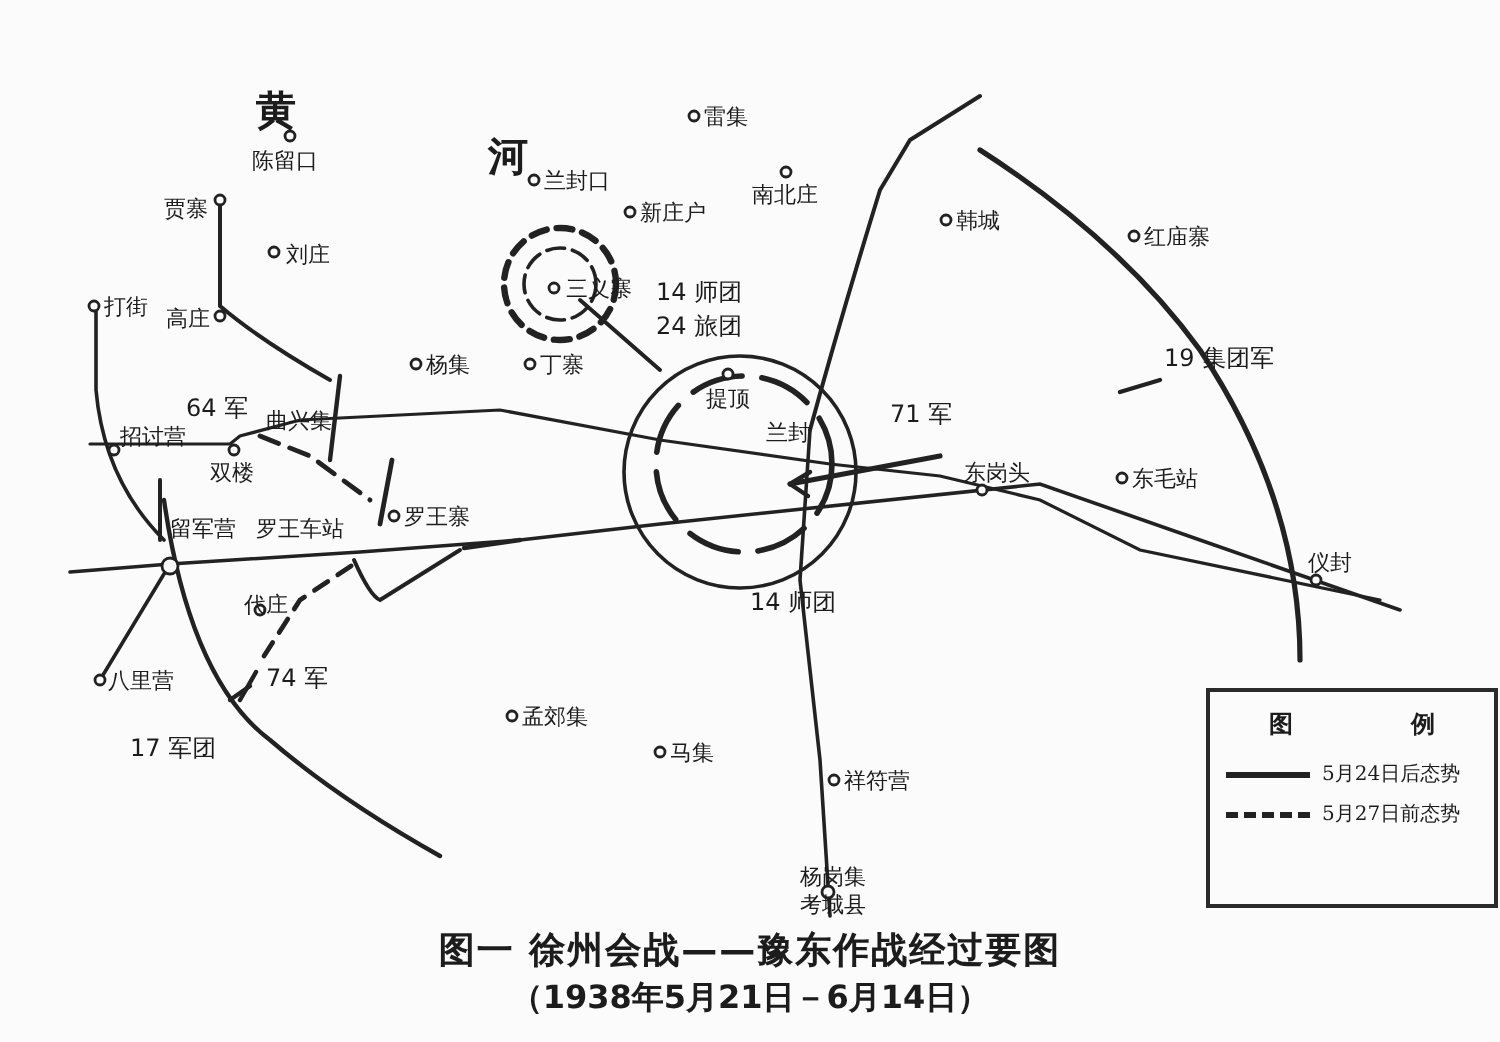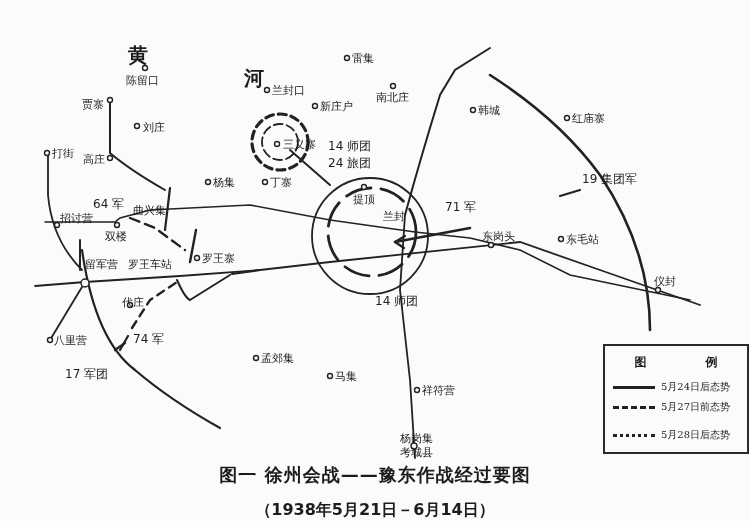--- a/index.html
+++ b/index.html
@@ -9,21 +9,21 @@
   .unit { font-family:"DejaVu Sans", sans-serif; font-size:12px; fill:#1c1c1c; }
   .river { font-family:"DejaVu Serif", serif; font-size:20px; font-weight:bold; fill:#1c1c1c; }
   .legend-box { position:absolute; left:603px; top:344px; width:142px; height:106px; border:2px solid #2a2a2a; background:#fbfbfb; }
   .legend-title { position:absolute; top:8px; left:0; width:100%; display:flex; justify-content:space-around; font-family:"DejaVu Serif", serif; font-weight:bold; font-size:12px; color:#1c1c1c; }
   .legend-row { position:absolute; left:8px; display:flex; align-items:center; font-family:"DejaVu Serif", serif; font-size:10px; color:#1c1c1c; }
   .legend-row .ln { width:42px; height:0; margin-right:6px; border-top:3px solid #222; }
   .legend-row .ln.d1 { border-top:3px dashed #222; }
   .legend-row .ln.d2 { border-top:3px dotted #222; }
   .caption { position:absolute; left:0; width:750px; text-align:center; color:#1c1c1c; font-family:"DejaVu Sans", sans-serif; font-weight:bold; }
   .cap1 { top:463px; font-size:18px; letter-spacing:1px; }
-  .cap2 { top:500px; font-size:16px; }
+  .cap2 { top:489px; font-size:16px; }
 </style>
 </head>
 <body>
 
 <svg class="map" width="750" height="521" viewBox="0 0 750 521">
   <g fill="none" stroke="#222" stroke-linecap="round">
 
     <path d="M35,286 L85,282 L180,276 L260,270 L330,262 L520,242 L600,270 L700,305" stroke-width="1.8"></path>
     <path d="M45,222 L115,222 L120,218 L150,210 L250,205 L330,220 L415,232 L470,238 L520,250 L570,275 L690,300" stroke-width="1.6"></path>
 
@@ -145,20 +145,16 @@
     <span>例</span>
   </div>
   <div class="legend-row" style="top:34px">
     <span class="ln"></span>
     <span>5月24日后态势</span>
   </div>
   <div class="legend-row" style="top:54px">
     <span class="ln d1"></span>
     <span>5月27日前态势</span>
   </div>
-  <div class="legend-row" style="top:82px">
-    <span class="ln d2"></span>
-    <span>5月28日后态势</span>
-  </div>
 </div>
 
 <div class="caption cap1">图一  徐州会战——豫东作战经过要图</div>
 <div class="caption cap2">（1938年5月21日－6月14日）</div>
 
 </body></html>

